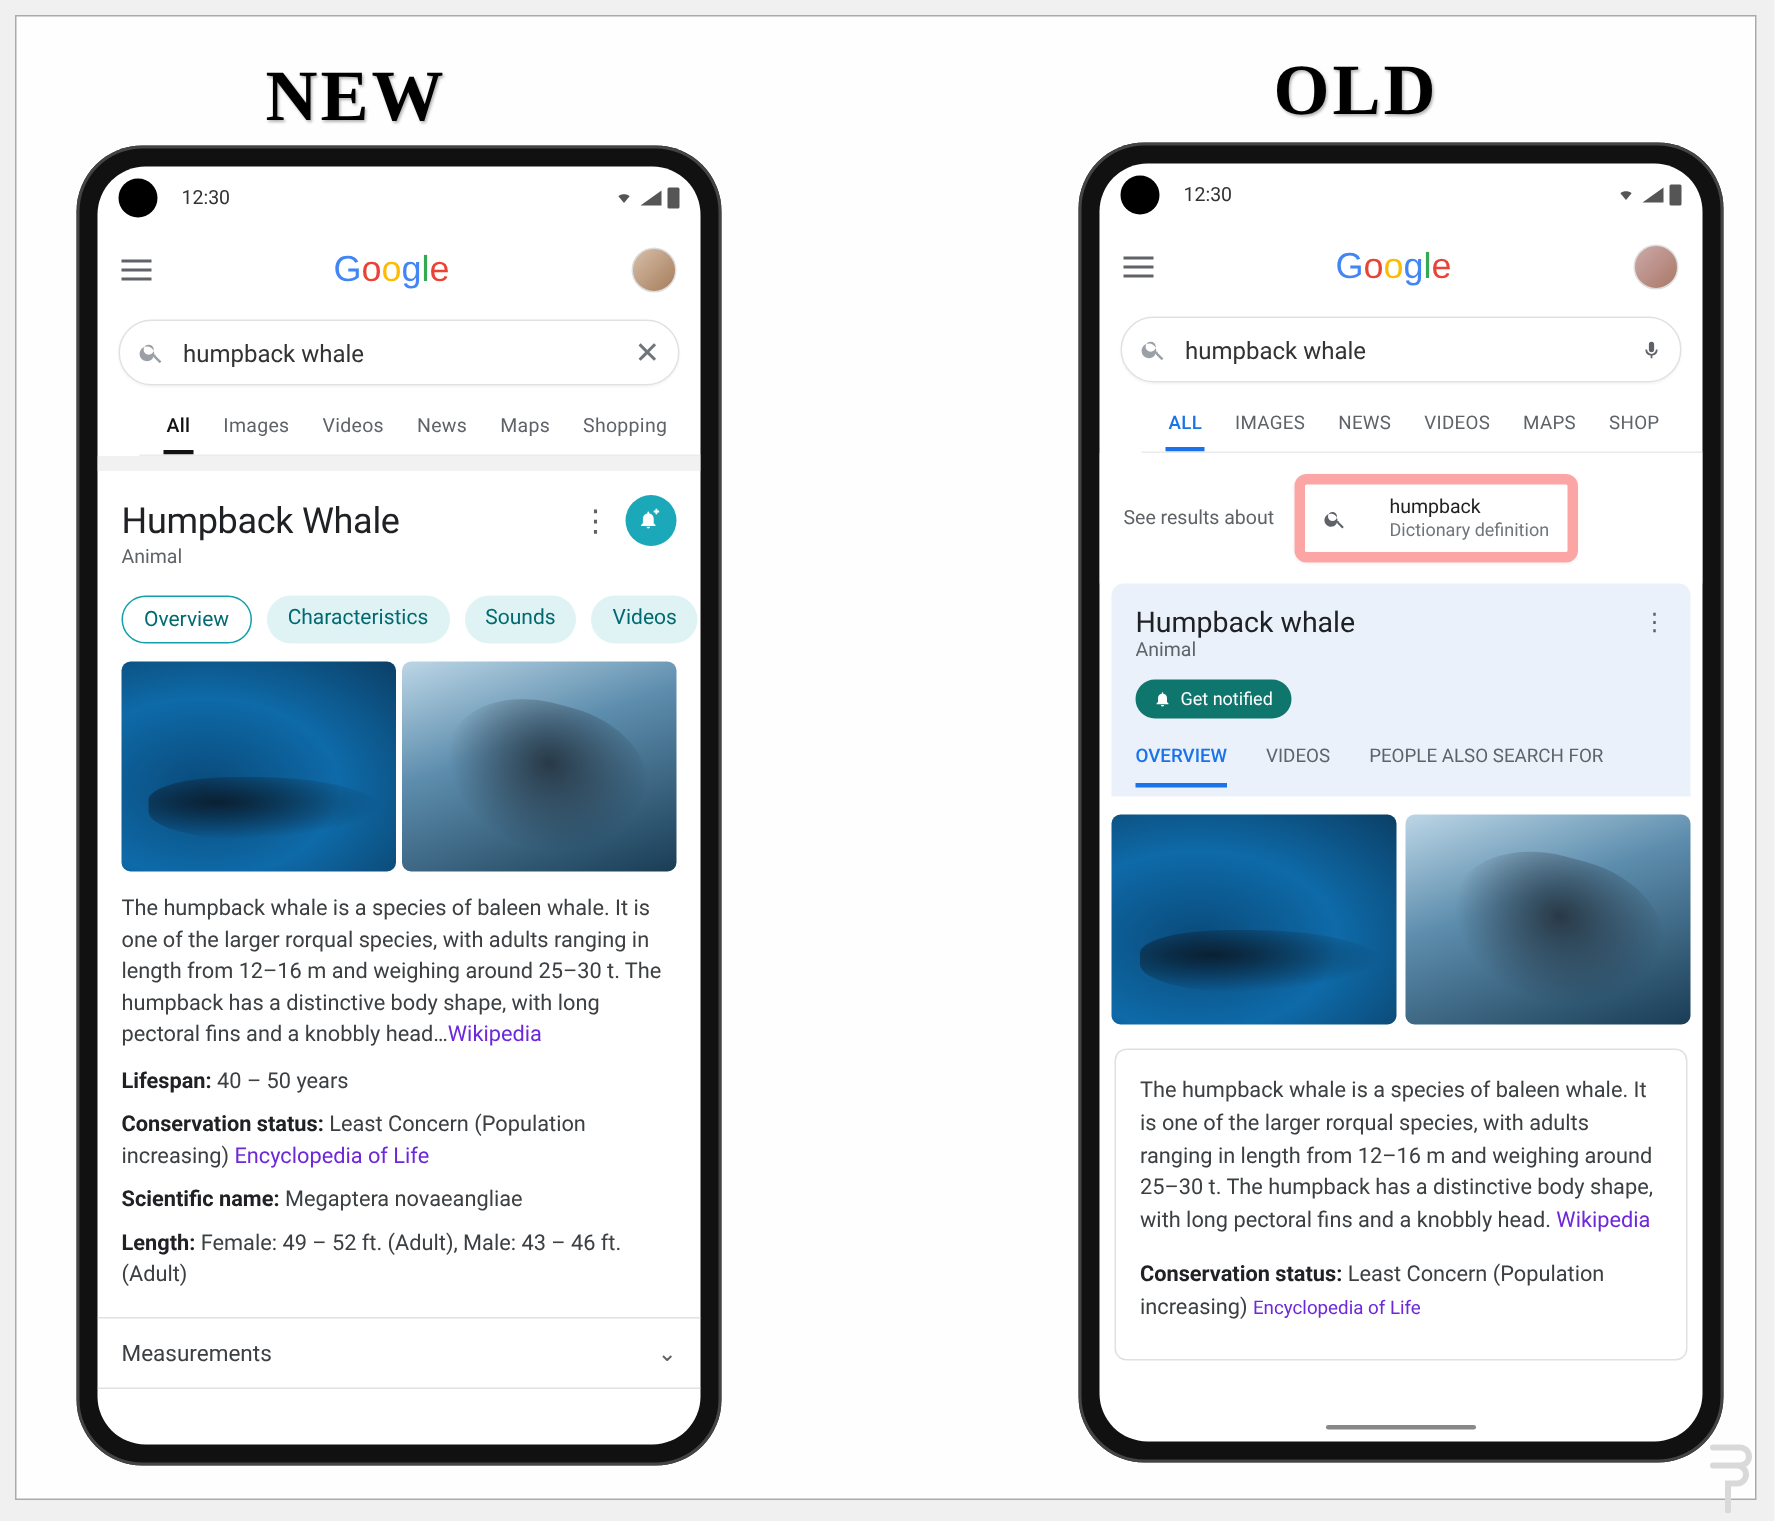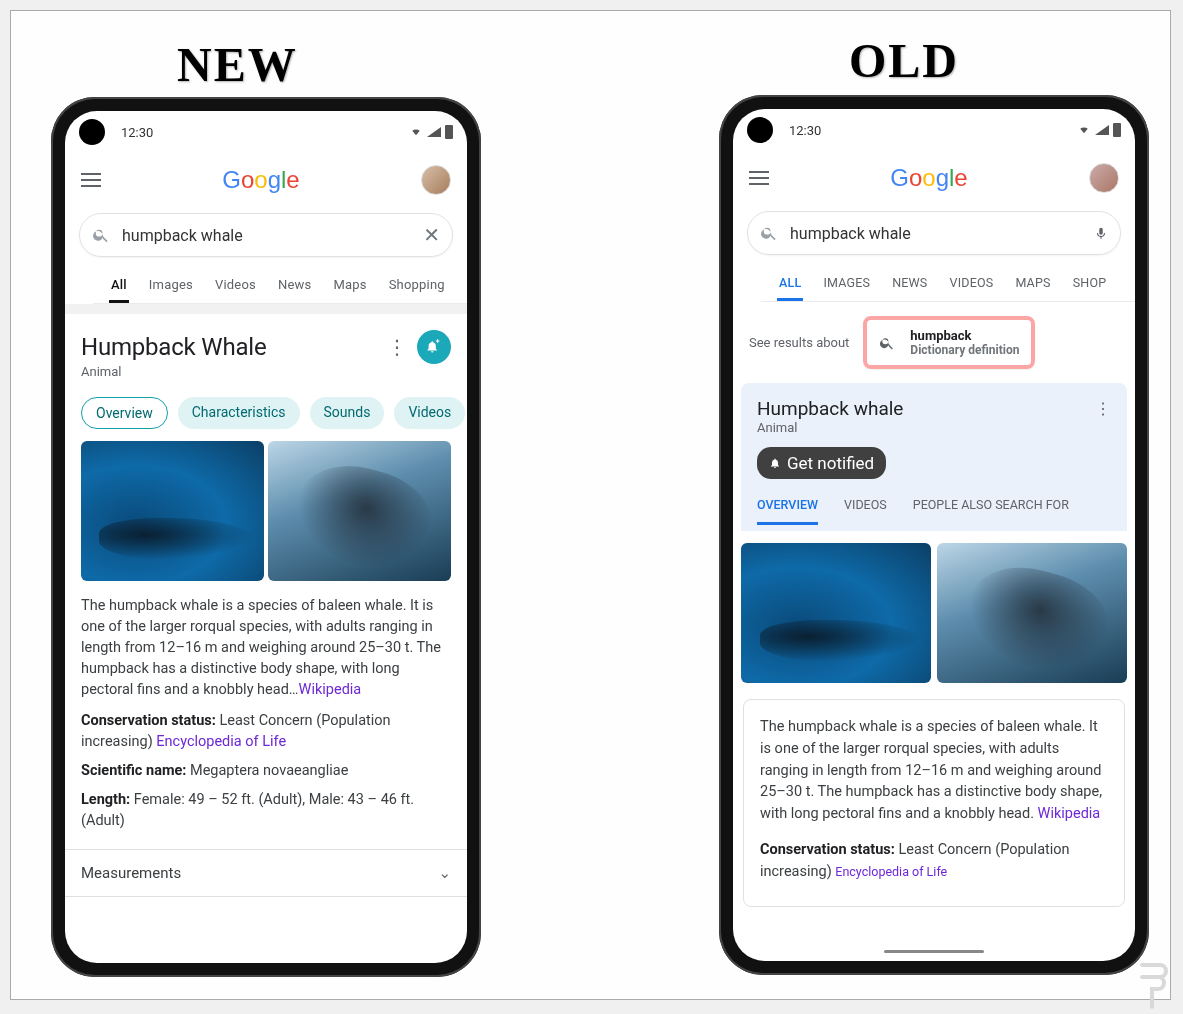--- a/index.html
+++ b/index.html
@@ -143,32 +143,31 @@
 .fact { margin: 8px 0; font-size: 14.5px; }
 .fact .flabel { font-weight: bold; color: #202124; }
 
 
 .exp-row { border-top: 1px solid #e0e0e0; padding: 14px 16px; display: flex; justify-content: space-between; color: #3c4043; font-size: 15px; cursor: pointer; }
 .exp-row .chev { color: #5f6368; }
 
 
 .results-about { display: flex; align-items: center; gap: 14px; padding: 14px 16px; font-size: 13px; color: #5f6368; background: #fff; }
 .result-card {
-  display: flex; align-items: center; gap: 15px;
-  border: 4px solid #fca5a5; border-radius: 8px; padding: 8px 12px;
+  display: flex; align-items: center; gap: 28px;
+  border: 7px solid #fca5a5; border-radius: 8px; padding: 8px 12px;
   box-shadow: 0 1px 2px rgba(0,0,0,.06);
-  font-weight: bold;
 }
 .result-card .rc-title { font-size: 13px; color: #202124; }
 .result-card .rc-sub { font-size: 12px; color: #70757a; }
 
 .old-kp-panel { margin: 0 8px; background: #eaf1fb; border-radius: 8px 8px 0 0; padding: 14px 16px 6px 16px; }
 .old-kp-panel .title-row { display: flex; justify-content: space-between; align-items: center; }
 .old-kp-panel h2 { font-size: 19px; font-weight: 400; color: #202124; }
-.get-notified { display: inline-flex; align-items: center; gap: 6px; background: #404040; color: #fff; font-size: 17px; border-radius: 14px; padding: 6px 12px; margin-top: 12px; cursor: pointer; }
+.get-notified { display: inline-flex; align-items: center; gap: 6px; background: #0f766e; color: #fff; font-size: 12px; border-radius: 14px; padding: 6px 12px; margin-top: 12px; cursor: pointer; }
 .old-sub-tabs { display: flex; gap: 26px; margin-top: 18px; font-size: 12.5px; color: #5f6368; }
 .old-sub-tabs .ost { padding-bottom: 10px; border-bottom: 3px solid transparent; cursor: pointer; text-transform: uppercase; white-space: nowrap; }
 .old-sub-tabs .ost.active { color: #1a73e8; border-bottom-color: #1a73e8; font-weight: 500; }
 
 .old-desc-card { margin: 16px 10px 0 10px; border: 1px solid #e0e0e0; border-radius: 8px; padding: 16px; font-size: 14.5px; line-height: 1.5; color: #3c4043; background: #fff; }
 .old-desc-card .fact { margin-top: 14px; }
 
 .home-ind { position: absolute; bottom: 8px; left: 50%; transform: translateX(-50%); width: 100px; height: 3px; background: #888; border-radius: 2px; }
 
 .watermark { position:absolute; right:-2px; bottom:-10px; width:40px; height:50px; }
@@ -249,20 +248,21 @@
 
       <div class="img-row">
         <div class="whale-img whale1"></div>
         <div class="whale-img whale2"></div>
       </div>
 
       <div class="kp-body">
         <p>
           <span>The humpback whale is a species of baleen whale. It is one of the larger rorqual species, with adults ranging in length from 12–16 m and weighing around 25–30 t. The humpback has a distinctive body shape, with long pectoral fins and a knobbly head…</span><span class="link">Wikipedia</span>
         </p>
+        <div class="fact"><span class="flabel">Lifespan:</span><span> 40 – 50 years</span></div>
         <div class="fact"><span class="flabel">Conservation status:</span><span> Least Concern (Population increasing) </span><span class="link">Encyclopedia of Life</span></div>
         <div class="fact"><span class="flabel">Scientific name:</span><span> Megaptera novaeangliae</span></div>
         <div class="fact"><span class="flabel">Length:</span><span> Female: 49 – 52 ft. (Adult), Male: 43 – 46 ft. (Adult)</span></div>
       </div>
 
       <div style="height:10px"></div>
       <div class="exp-row">
         <span>Measurements</span>
         <span class="chev">⌄</span>
       </div>

